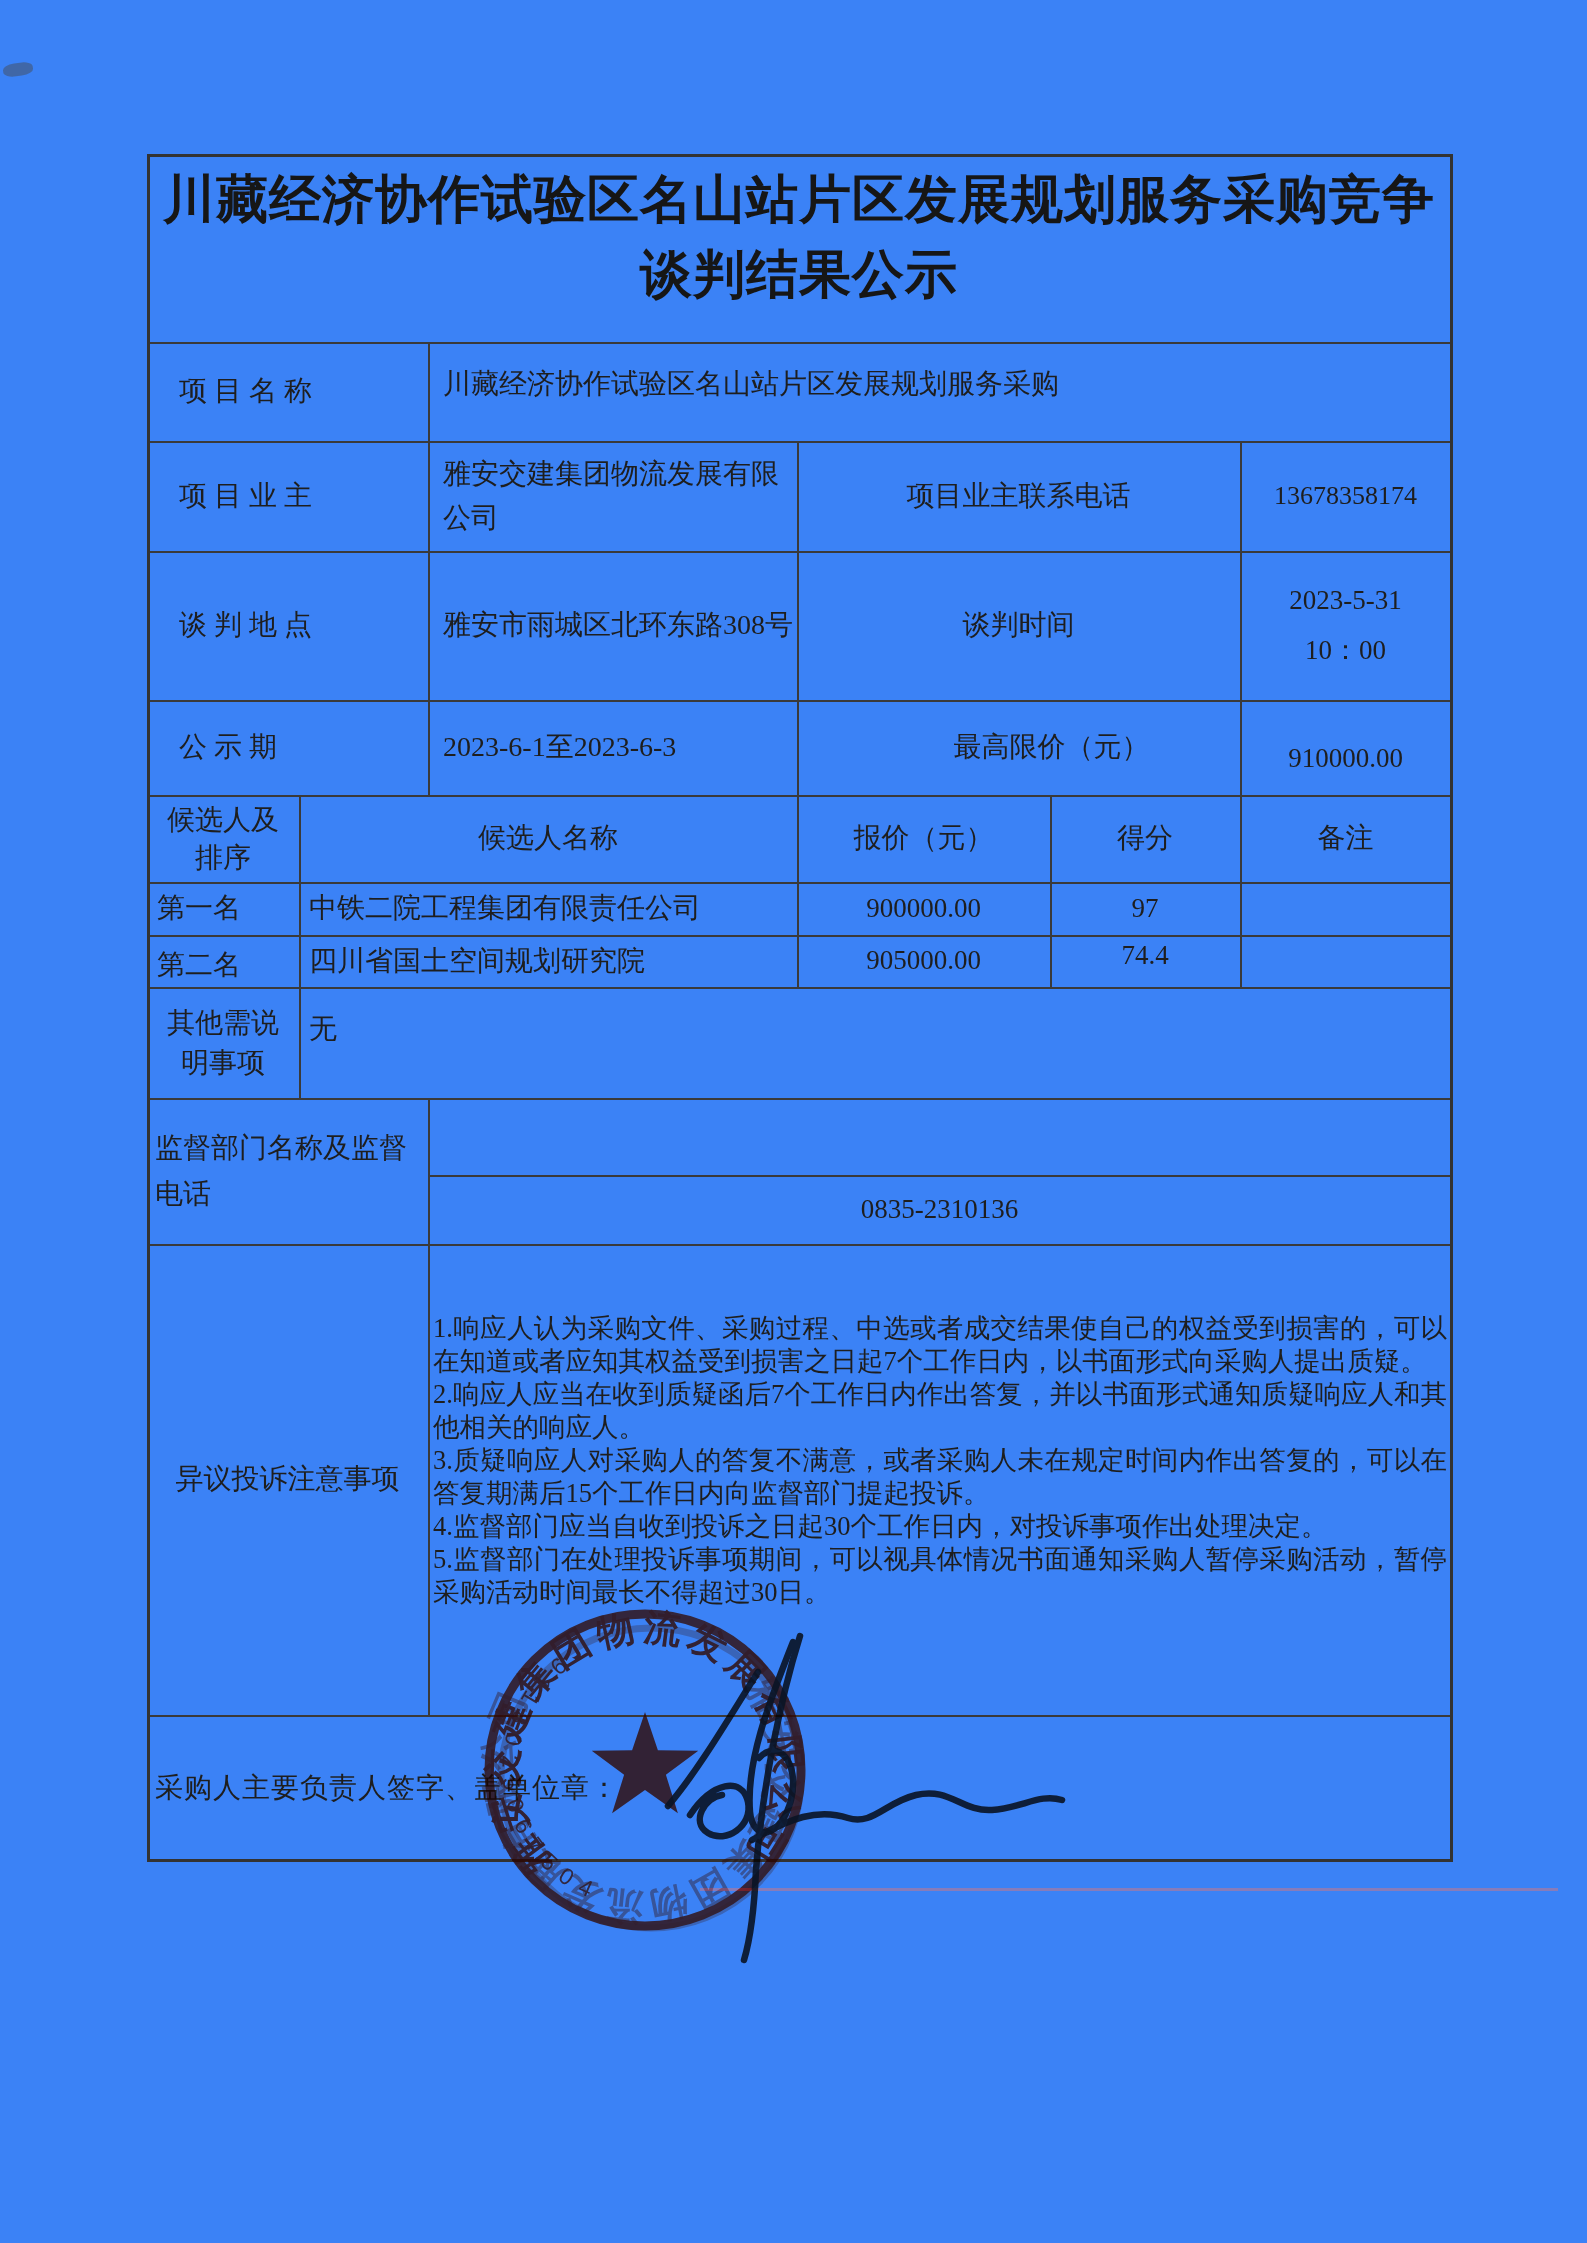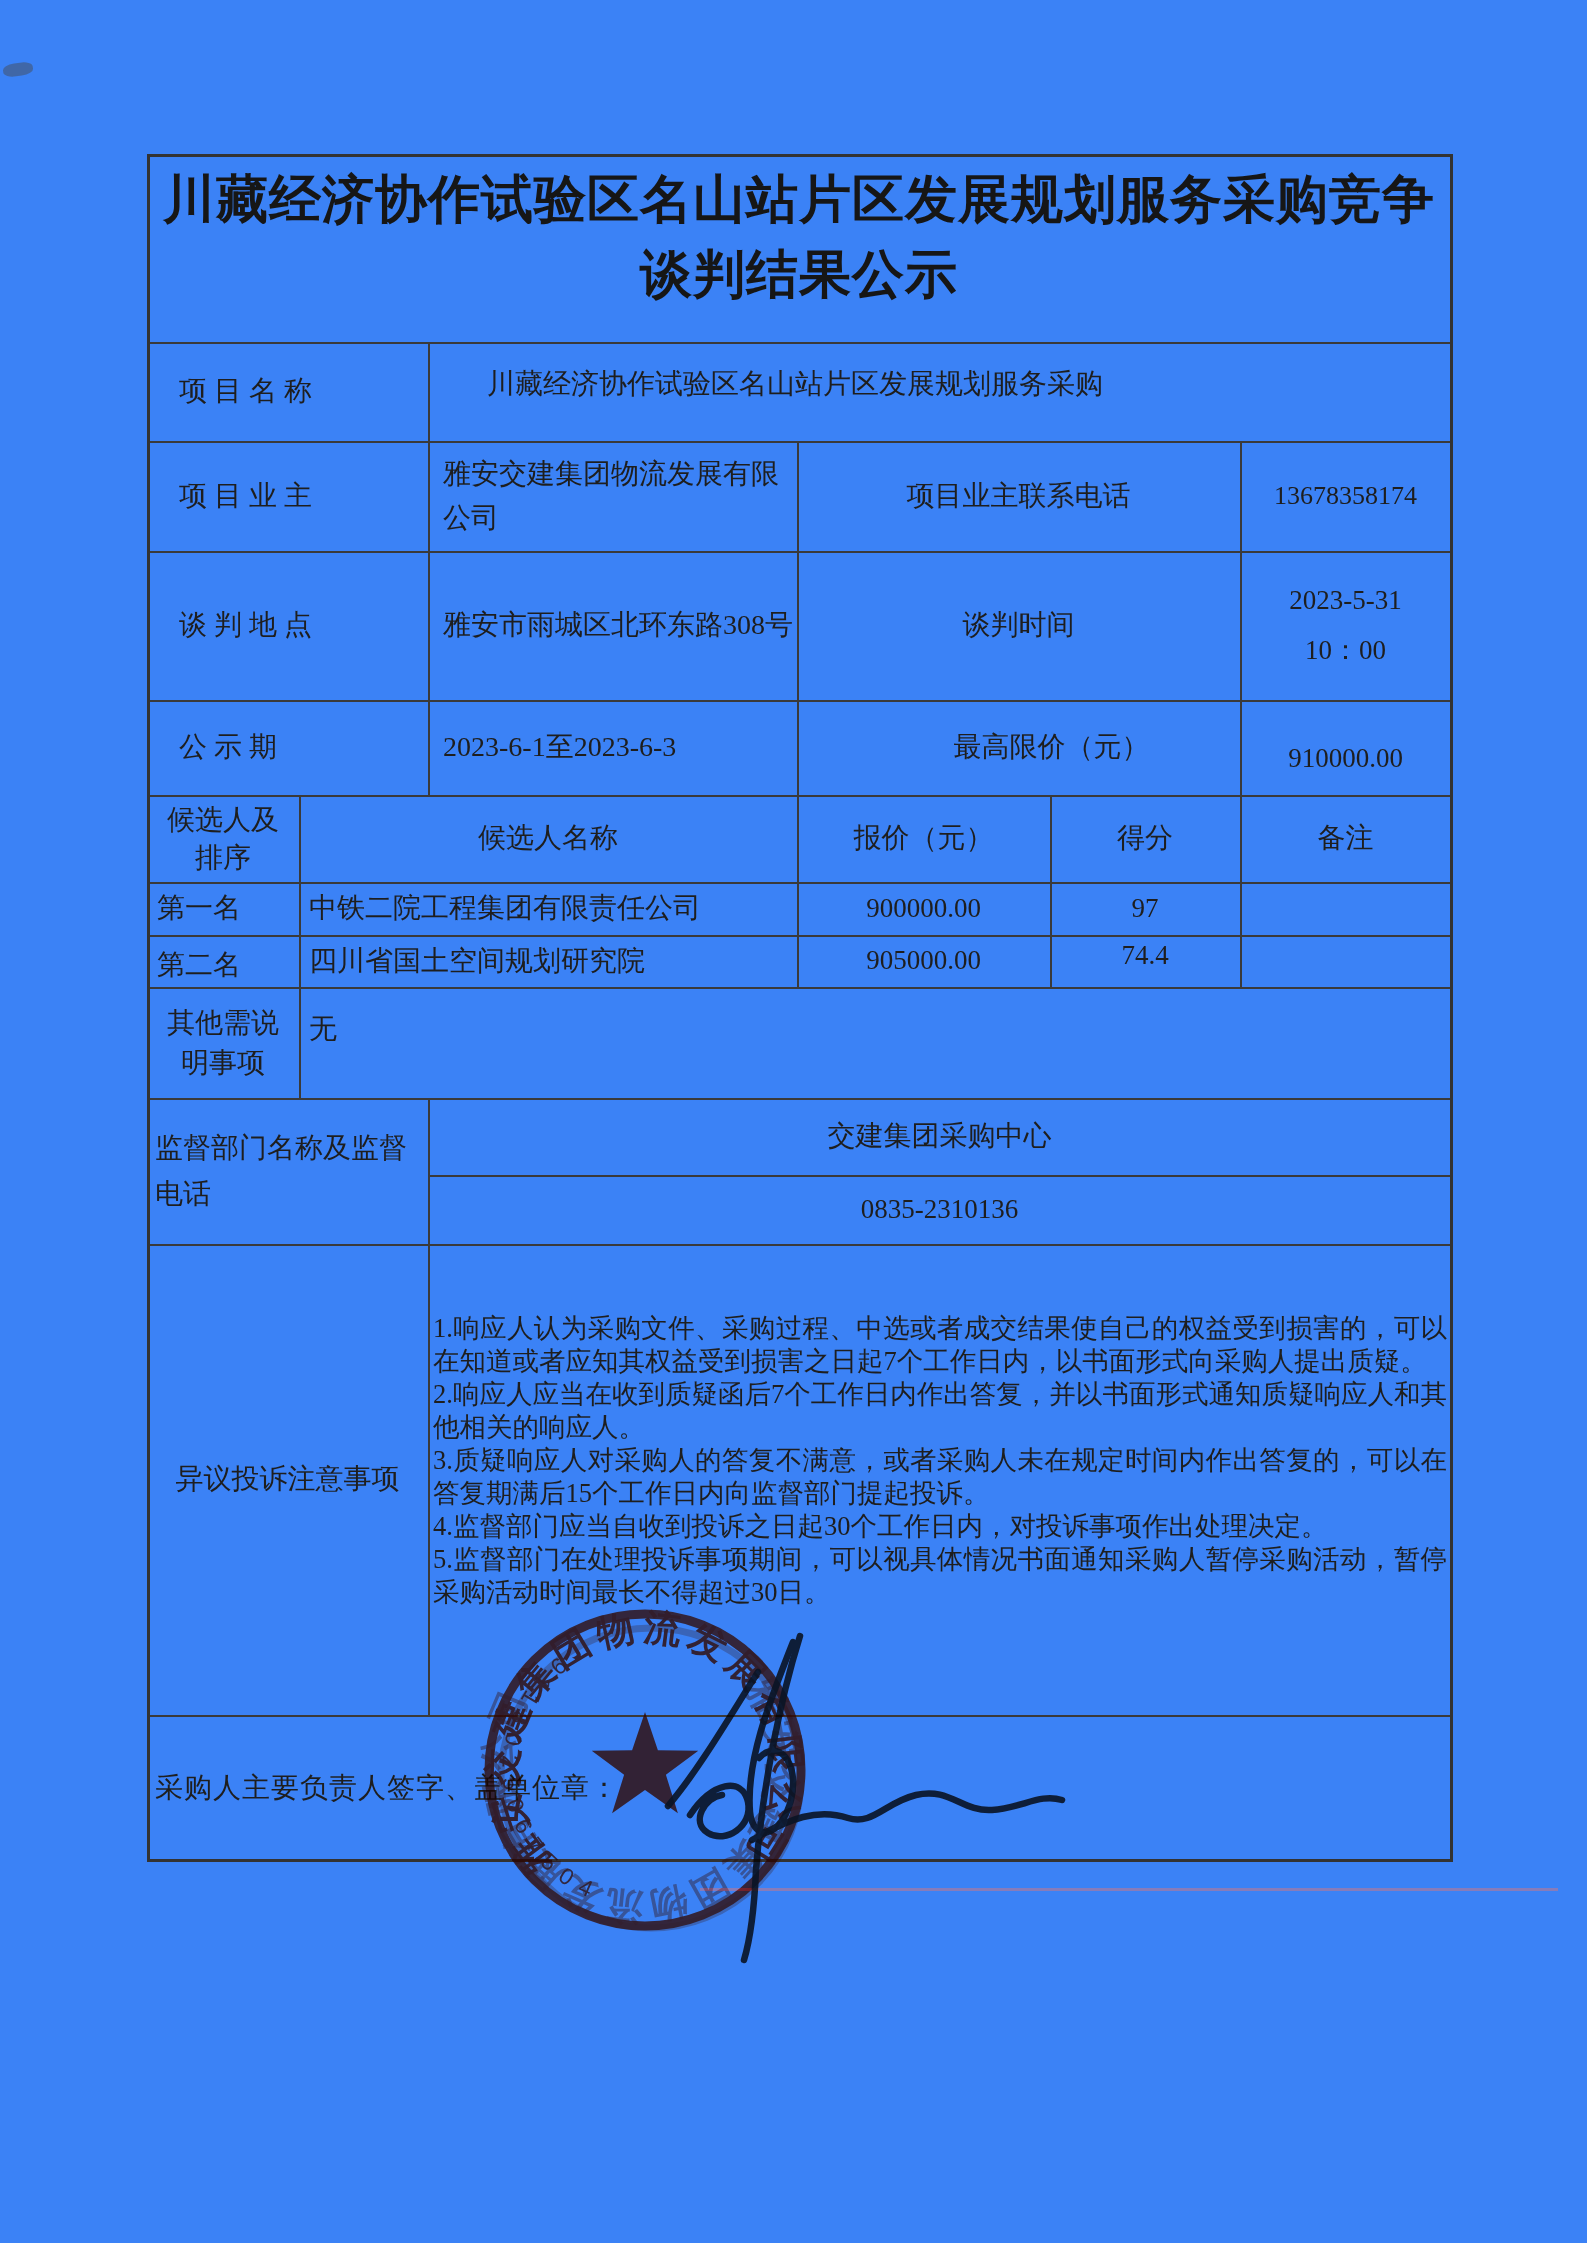--- a/index.html
+++ b/index.html
@@ -80,21 +80,21 @@
   <div class="vl" style="left:428px;top:1098px;height:617px;"></div>
   <div class="vl" style="left:299px;top:795px;height:303px;"></div>
   <div class="vl" style="left:797px;top:441px;height:546px;"></div>
   <div class="vl" style="left:1050px;top:795px;height:192px;"></div>
   <div class="vl" style="left:1240px;top:441px;height:546px;"></div>
 
   <div class="title" style="top:165px;">川藏经济协作试验区名山站片区发展规划服务采购竞争</div>
   <div class="title" style="top:240px;">谈判结果公示</div>
 
   <div class="cell ls" style="left:163px;top:342px;height:99px;">项目名称</div>
-  <div class="cell" style="left:443px;top:342px;height:85px;margin-left:44px;">川藏经济协作试验区名山站片区发展规划服务采购</div>
+  <div class="cell" style="left:443px;top:342px;height:85px;">川藏经济协作试验区名山站片区发展规划服务采购</div>
 
   <div class="cell ls" style="left:163px;top:441px;height:110px;">项目业主</div>
   <div class="cell wrap" style="left:443px;top:441px;width:342px;height:110px;line-height:44px;">雅安交建集团物流发展有限公司</div>
   <div class="cell center" style="left:797px;top:441px;width:443px;height:110px;">项目业主联系电话</div>
   <div class="cell center" style="left:1240px;top:441px;width:211px;height:110px;font-size:26px;">13678358174</div>
 
   <div class="cell ls" style="left:163px;top:551px;height:149px;">谈判地点</div>
   <div class="cell" style="left:443px;top:551px;height:149px;">雅安市雨城区北环东路308号</div>
   <div class="cell center" style="left:797px;top:551px;width:443px;height:149px;">谈判时间</div>
   <div class="cell center col" style="left:1240px;top:551px;width:211px;height:148px;font-size:27px;line-height:50px;">
@@ -129,21 +129,20 @@
   <div class="cell center col" style="left:147px;top:987px;width:152px;height:111px;line-height:40px;">
     <span>其他需说</span>
     <span>明事项</span>
   </div>
   <div class="cell" style="left:309px;top:987px;height:111px;align-items:flex-start;padding-top:24px;box-sizing:border-box;">无</div>
 
   <div class="cell col" style="left:155px;top:1098px;width:270px;height:146px;line-height:46px;align-items:flex-start;">
     <span>监督部门名称及监督</span>
     <span>电话</span>
   </div>
-  <div class="cell center" style="left:428px;top:1098px;width:1023px;height:77px;">交建集团采购中心</div>
   <div class="cell center" style="left:428px;top:1175px;width:1023px;height:69px;font-size:27px;">0835-2310136</div>
 
   <div class="cell center" style="left:147px;top:1244px;width:281px;height:471px;">异议投诉注意事项</div>
   <div class="obj-text">
     <p>1.响应人认为采购文件、采购过程、中选或者成交结果使自己的权益受到损害的，可以在知道或者应知其权益受到损害之日起7个工作日内，以书面形式向采购人提出质疑。</p>
     <p>2.响应人应当在收到质疑函后7个工作日内作出答复，并以书面形式通知质疑响应人和其他相关的响应人。</p>
     <p>3.质疑响应人对采购人的答复不满意，或者采购人未在规定时间内作出答复的，可以在答复期满后15个工作日内向监督部门提起投诉。</p>
     <p>4.监督部门应当自收到投诉之日起30个工作日内，对投诉事项作出处理决定。</p>
     <p>5.监督部门在处理投诉事项期间，可以视具体情况书面通知采购人暂停采购活动，暂停采购活动时间最长不得超过30日。</p>
   </div>

